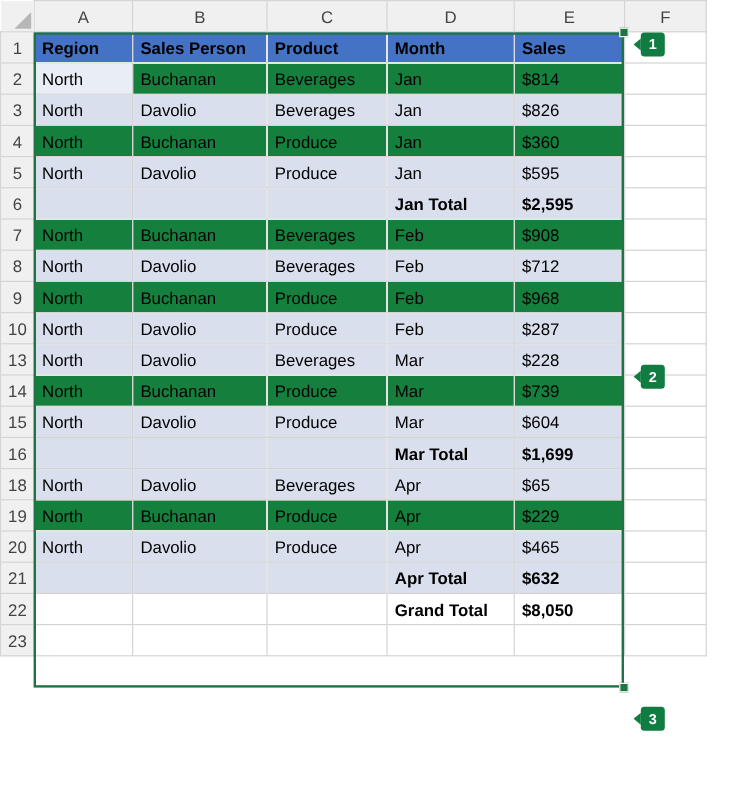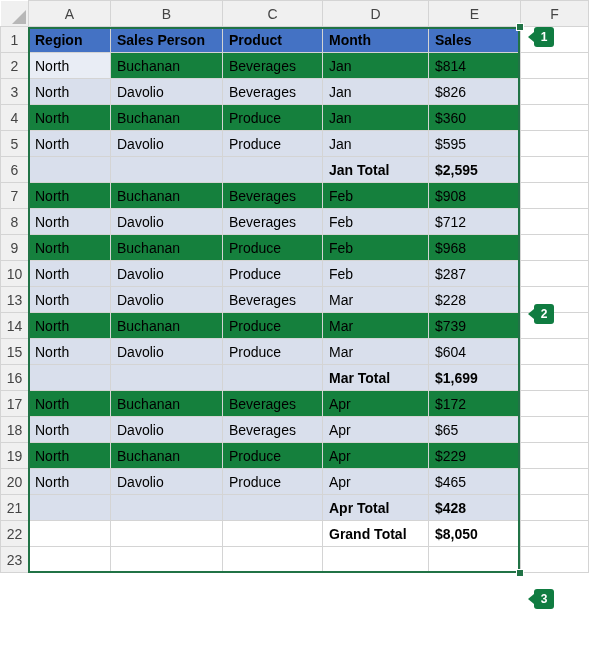--- a/index.html
+++ b/index.html
@@ -248,29 +248,20 @@
       </tr>
       <tr class="bandLight">
         <th class="rowh">16</th>
         <td class="cell band"></td>
         <td class="cell band"></td>
         <td class="cell band"></td>
         <td class="cell band bold">Mar Total</td>
         <td class="cell band rt bold">$1,699</td>
         <td class="cell"></td>
       </tr>
-      <tr class="bandDark">
-        <th class="rowh">17</th>
-        <td class="cell band">North</td>
-        <td class="cell band">Buchanan</td>
-        <td class="cell band">Beverages</td>
-        <td class="cell band">Apr</td>
-        <td class="cell band rt">$172</td>
-        <td class="cell"></td>
-      </tr>
       <tr class="bandLight">
         <th class="rowh">18</th>
         <td class="cell band">North</td>
         <td class="cell band">Davolio</td>
         <td class="cell band">Beverages</td>
         <td class="cell band">Apr</td>
         <td class="cell band rt">$65</td>
         <td class="cell"></td>
       </tr>
       <tr class="bandDark">
@@ -290,21 +281,21 @@
         <td class="cell band">Apr</td>
         <td class="cell band rt">$465</td>
         <td class="cell"></td>
       </tr>
       <tr class="bandLight">
         <th class="rowh">21</th>
         <td class="cell band"></td>
         <td class="cell band"></td>
         <td class="cell band"></td>
         <td class="cell band bold">Apr Total</td>
-        <td class="cell band rt bold">$428</td>
+        <td class="cell band rt bold">$632</td>
         <td class="cell"></td>
       </tr>
       <tr>
         <th class="rowh">22</th>
         <td class="cell"></td>
         <td class="cell"></td>
         <td class="cell"></td>
         <td class="cell bold">Grand Total</td>
         <td class="cell rt bold">$8,050</td>
         <td class="cell"></td>

